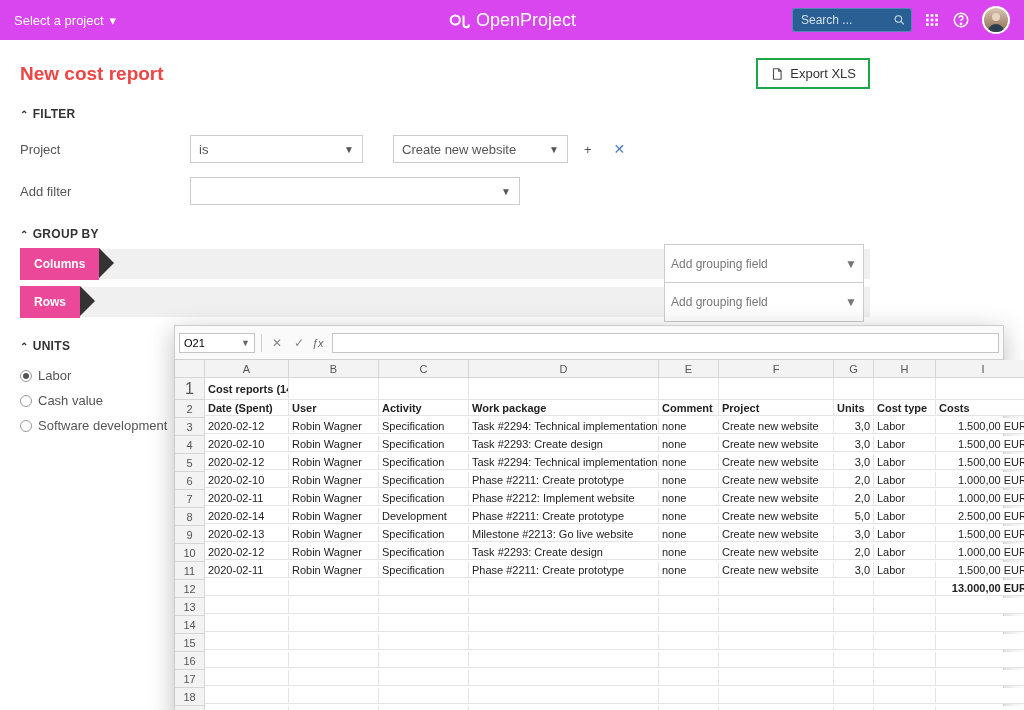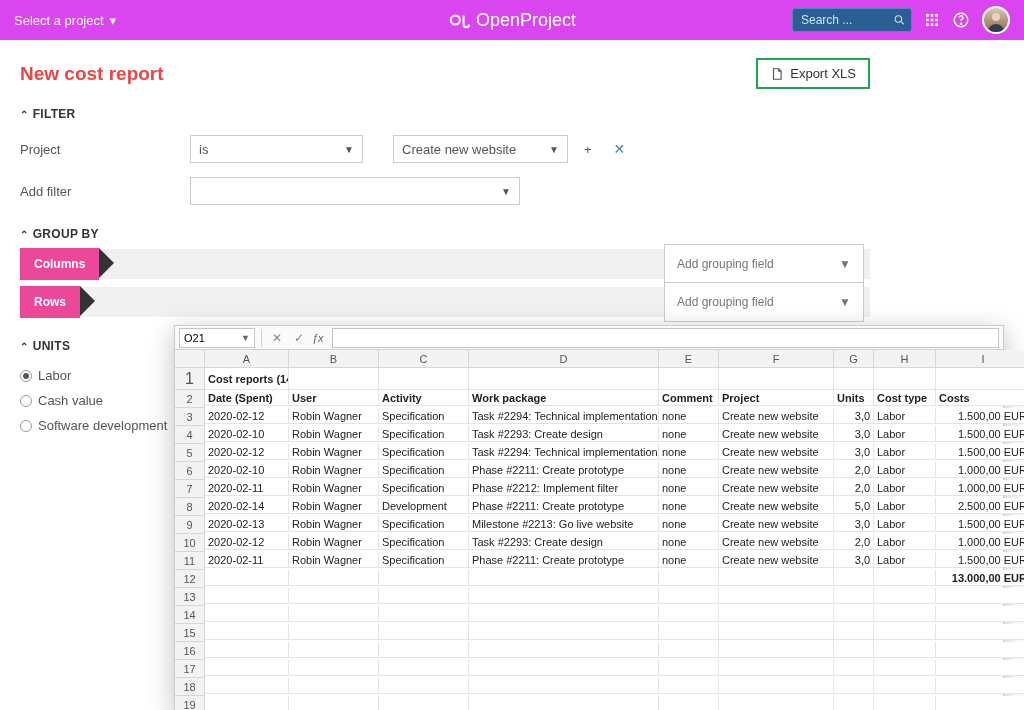--- a/index.html
+++ b/index.html
@@ -35,30 +35,30 @@
   .op-select.w150 { width: 173px; }
   .op-select.w180 { width: 175px; }
   .op-select.w330 { width: 330px; }
   .op-select .caret { color: #555; font-size: 10px; }
   .op-plus { color: #555; padding: 0 6px; cursor: pointer; }
   .op-x { color: #4a7bbf; padding: 0 6px; cursor: pointer; font-size: 14px; }
 
   .op-group-row { margin-top: 8px; display: flex; align-items: center; background: #f0f0f0; height: 30px; }
   .op-group-tag { background: #ec4899; color: #fff; font-size: 12px; font-weight: 600; padding: 16px 14px; height: 100%; display: flex; align-items: center; position: relative; }
   .op-group-tag::after { content: ""; position: absolute; right: -15px; top: 0; border-left: 15px solid #333; border-top: 15px solid transparent; border-bottom: 15px solid transparent; }
-  .op-group-select { margin-left: auto; border: 1px solid #ccc; background: #fff; width: 200px; height: 40px; margin-right: 6px; font-size: 12px; padding: 0 12px; display:flex; align-items:center; justify-content:space-between; color:#777; }
+  .op-group-select { margin-left: auto; border: 1px solid #ccc; background: #fff; width: 200px; height: 40px; margin-right: 6px; font-size: 12px; padding: 0 6px; display:flex; align-items:center; justify-content:space-between; color:#777; }
 
   .op-units-list { margin-top: 10px; font-size: 13px; color: #555; }
   .op-radio-row { display: flex; align-items: center; gap: 6px; padding: 5px 0; }
   .op-radio { width: 12px; height: 12px; border: 1px solid #999; border-radius: 50%; display: inline-flex; align-items: center; justify-content: center; }
   .op-radio.selected::after { content: ""; width: 6px; height: 6px; background: #555; border-radius: 50%; }
 
   
   .xl-window { position: absolute; left: 174px; top: 325px; width: 830px; border: 1px solid #ccc; box-shadow: 0 6px 24px rgba(0,0,0,.25); background: #fff; font-size: 12px; }
-  .xl-toolbar { display: flex; align-items: center; background: #fafafa; border-bottom: 1px solid #d0d0d0; height: 24px; padding: 8px 4px; gap: 4px; }
+  .xl-toolbar { display: flex; align-items: center; background: #fafafa; border-bottom: 1px solid #d0d0d0; height: 34px; padding: 8px 4px; gap: 4px; }
   .xl-namebox { border: 1px solid #c5c5c5; background: #fff; width: 76px; height: 20px; padding: 0 4px; display:flex; align-items:center; justify-content:space-between; font-size:11px;}
   .xl-namebox .caret { color:#666; font-size:9px;}
   .xl-sep { width: 1px; height: 18px; background: #d0d0d0; margin: 0 2px; }
   .xl-fx-btn { width: 18px; display: flex; justify-content: center; color: #888; cursor:pointer;}
   .xl-fx-label { color: #666; font-style: italic; font-size: 11px; padding-right:4px; }
   .xl-formula { flex: 1; border: 1px solid #c5c5c5; background: #fff; height: 20px; }
 
   .xl-grid { display: grid; grid-template-columns: 30px 84px 90px 90px 190px 60px 115px 40px 62px 95px; font-family: Arial, sans-serif; }
   .xl-colhead, .xl-rowhead { background: #f3f3f3; border-right: 1px solid #d6d6d6; border-bottom: 1px solid #d6d6d6; text-align: center; font-size: 11px; color: #555; height: 18px; line-height: 18px; }
   .xl-corner { background: #f3f3f3; border-right: 1px solid #d6d6d6; border-bottom: 1px solid #d6d6d6; }
@@ -282,21 +282,21 @@
       <div class="xl-cell">Phase #2211: Create prototype</div>
       <div class="xl-cell">none</div>
       <div class="xl-cell">Create new website</div>
       <div class="xl-cell right">2,0</div>
       <div class="xl-cell">Labor</div>
       <div class="xl-cell right">1.000,00 EUR</div>
       <div class="xl-rowhead">7</div>
       <div class="xl-cell">2020-02-11</div>
       <div class="xl-cell">Robin Wagner</div>
       <div class="xl-cell">Specification</div>
-      <div class="xl-cell">Phase #2212: Implement filter</div>
+      <div class="xl-cell">Phase #2212: Implement website</div>
       <div class="xl-cell">none</div>
       <div class="xl-cell">Create new website</div>
       <div class="xl-cell right">2,0</div>
       <div class="xl-cell">Labor</div>
       <div class="xl-cell right">1.000,00 EUR</div>
       <div class="xl-rowhead">8</div>
       <div class="xl-cell">2020-02-14</div>
       <div class="xl-cell">Robin Wagner</div>
       <div class="xl-cell">Development</div>
       <div class="xl-cell">Phase #2211: Create prototype</div>

